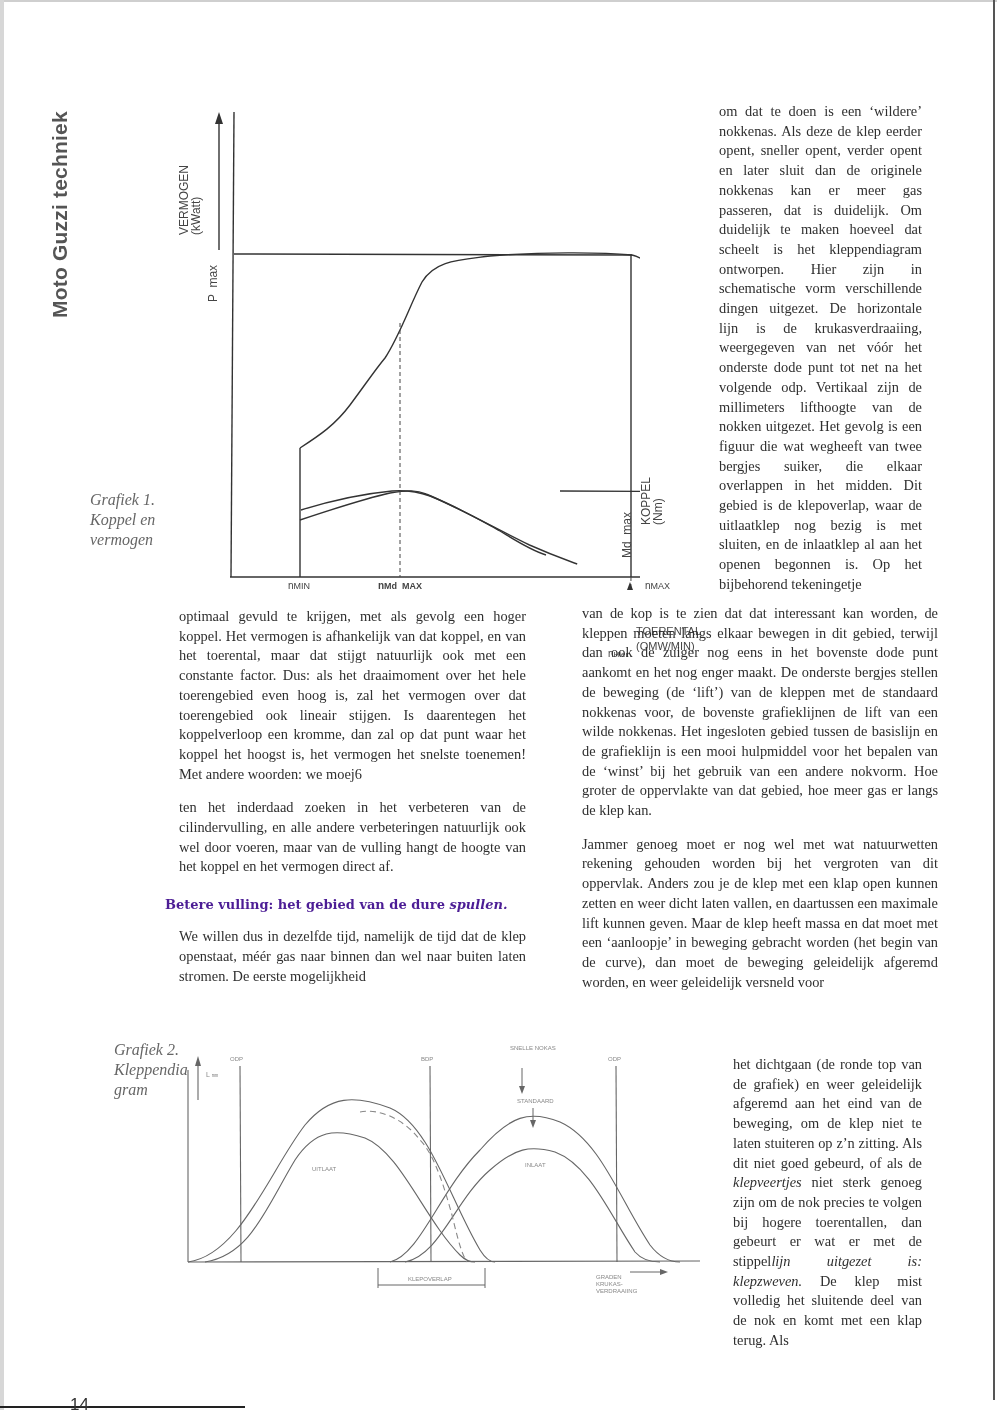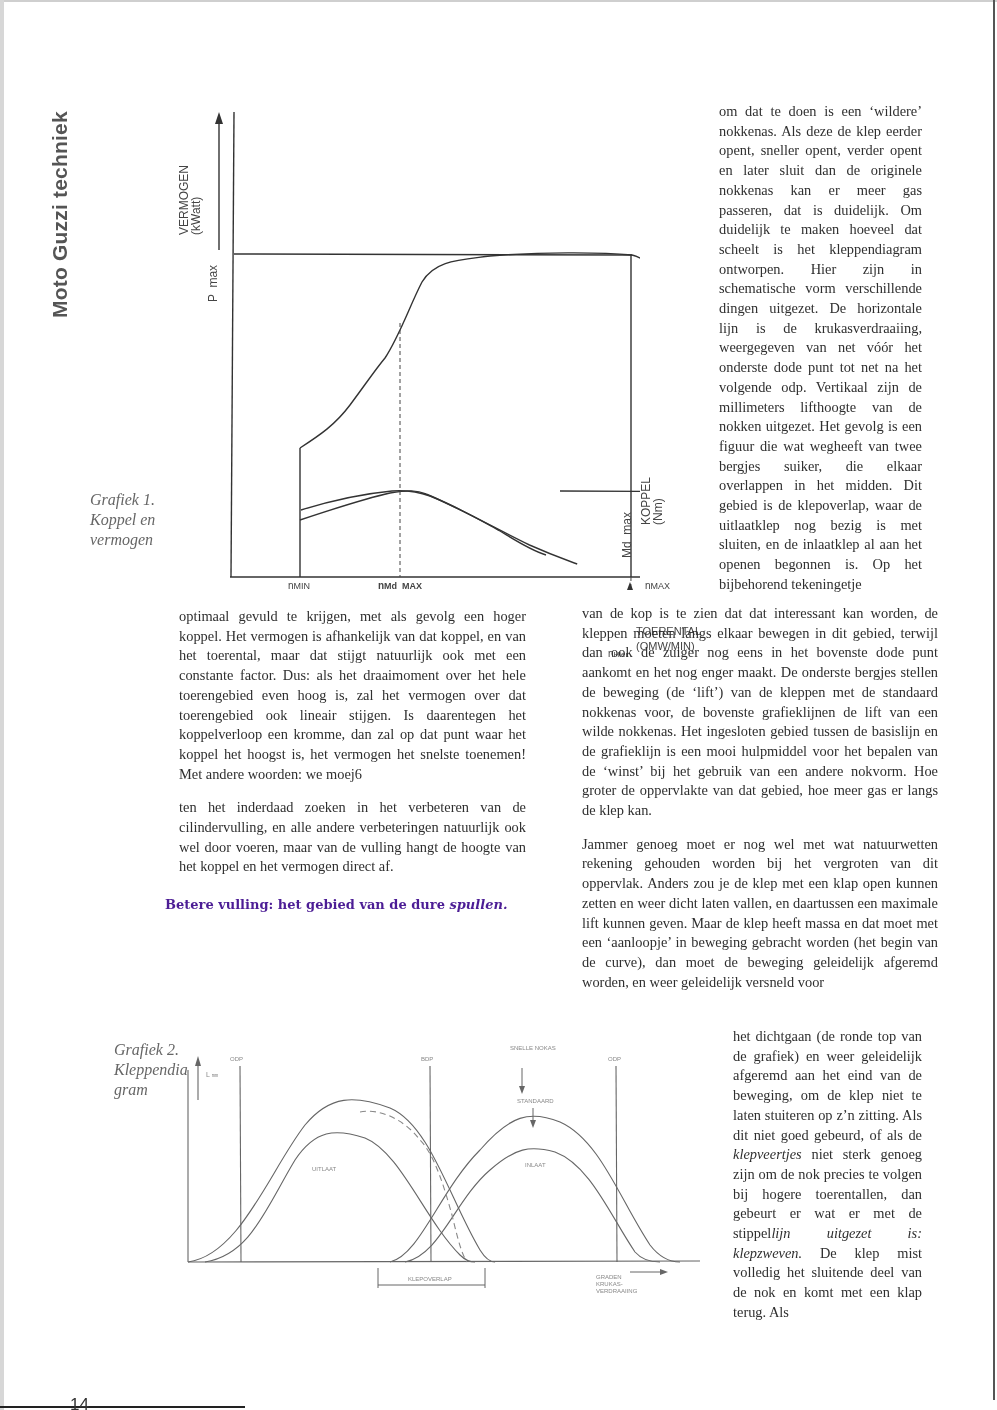--- a/index.html
+++ b/index.html
@@ -30,21 +30,21 @@
   }
 
   .chart { position: absolute; }
   .chart svg { display: block; }
 
   .col { position: absolute; font-size: 14.4px; line-height: 19.7px; color: #2f2f2f; }
   .col p { margin: 14px; text-align: justify; text-align-last: left; }
   .col-left { left: 165px; top: 593px; width: 375px; }
   .col-right-top { left: 705px; top: 88px; width: 231px; }
   .col-right-mid { left: 568px; top: 590px; width: 384px; }
-  .col-right-bottom { left: 719px; top: 1013px; width: 217px; }
+  .col-right-bottom { left: 719px; top: 1041px; width: 217px; }
   .heading {
     font-family: "DejaVu Serif", "Liberation Serif", serif; font-weight: bold;
     font-size: 13px; line-height: 16px; color: #4c1d95; margin: 20px 0 0 0;
   }
   .heading .it { font-style: italic; }
   .it { font-style: italic; }
 </style>
 </head>
 <body>
 
@@ -118,20 +118,21 @@
   <div style="position:absolute; left:476px; top:544px; font-family:'Liberation Sans',sans-serif; font-size:11px; line-height:15px; color:#444; white-space:nowrap;">
     <div>TOERENTAL</div>
     <div>(OMW/MIN)</div>
   </div>
 </div>
 
 <div class="col col-left">
   <p>optimaal gevuld te krijgen, met als gevolg een hoger koppel. Het vermogen is afhankelijk van dat koppel, en van het toerental, maar dat stijgt natuurlijk ook met een constante factor. Dus: als het draaimoment over het hele toerengebied even hoog is, zal het vermogen over dat toerengebied ook lineair stijgen. Is daarentegen het koppelverloop een kromme, dan zal op dat punt waar het koppel het hoogst is, het vermogen het snelste toenemen! Met andere woorden: we moej6</p>
   <p>ten het inderdaad zoeken in het verbeteren van de cilindervulling, en alle andere verbeteringen natuurlijk ook wel door voeren, maar van de vulling hangt de hoogte van het koppel en het vermogen direct af.</p>
   <div class="heading"><span>Betere vulling: het gebied van de dure </span><span class="it">spullen.</span></div>
+  <p>We willen dus in dezelfde tijd, namelijk de tijd dat de klep openstaat, méér gas naar binnen dan wel naar buiten laten stromen. De eerste mogelijkheid</p>
 </div>
 
 <div class="col col-right-top">
   <p>om dat te doen is een ‘wildere’ nokkenas. Als deze de klep eerder opent, sneller opent, verder opent en later sluit dan de originele nokkenas kan er meer gas passeren, dat is duidelijk. Om duidelijk te maken hoeveel dat scheelt is het kleppendiagram ontworpen. Hier zijn in schematische vorm verschillende dingen uitgezet. De horizontale lijn is de krukasverdraaiing, weergegeven van net vóór het onderste dode punt tot net na het volgende odp. Vertikaal zijn de millimeters lifthoogte van de nokken uitgezet. Het gevolg is een figuur die wat wegheeft van twee bergjes suiker, die elkaar overlappen in het midden. Dit gebied is de klepoverlap, waar de uitlaatklep nog bezig is met sluiten, en de inlaatklep al aan het openen begonnen is. Op het bijbehorend tekeningetje</p>
 </div>
 
 <div class="col col-right-mid">
   <p>van de kop is te zien dat dat interessant kan worden, de kleppen moeten langs elkaar bewegen in dit gebied, terwijl dan ook de zuiger nog eens in het bovenste dode punt aankomt en het nog enger maakt. De onderste bergjes stellen de beweging (de ‘lift’) van de kleppen met de standaard nokkenas voor, de bovenste grafieklijnen de lift van een wilde nokkenas. Het ingesloten gebied tussen de basislijn en de grafieklijn is een mooi hulpmiddel voor het bepalen van de ‘winst’ bij het gebruik van een andere nokvorm. Hoe groter de oppervlakte van dat gebied, hoe meer gas er langs de klep kan.</p>
   <p>Jammer genoeg moet er nog wel met wat natuurwetten rekening gehouden worden bij het vergroten van dit oppervlak. Anders zou je de klep met een klap open kunnen zetten en weer dicht laten vallen, en daartussen een maximale lift kunnen geven. Maar de klep heeft massa en dat moet met een ‘aanloopje’ in beweging gebracht worden (het begin van de curve), dan moet de beweging geleidelijk afgeremd worden, en weer geleidelijk versneld voor</p>
 </div>

